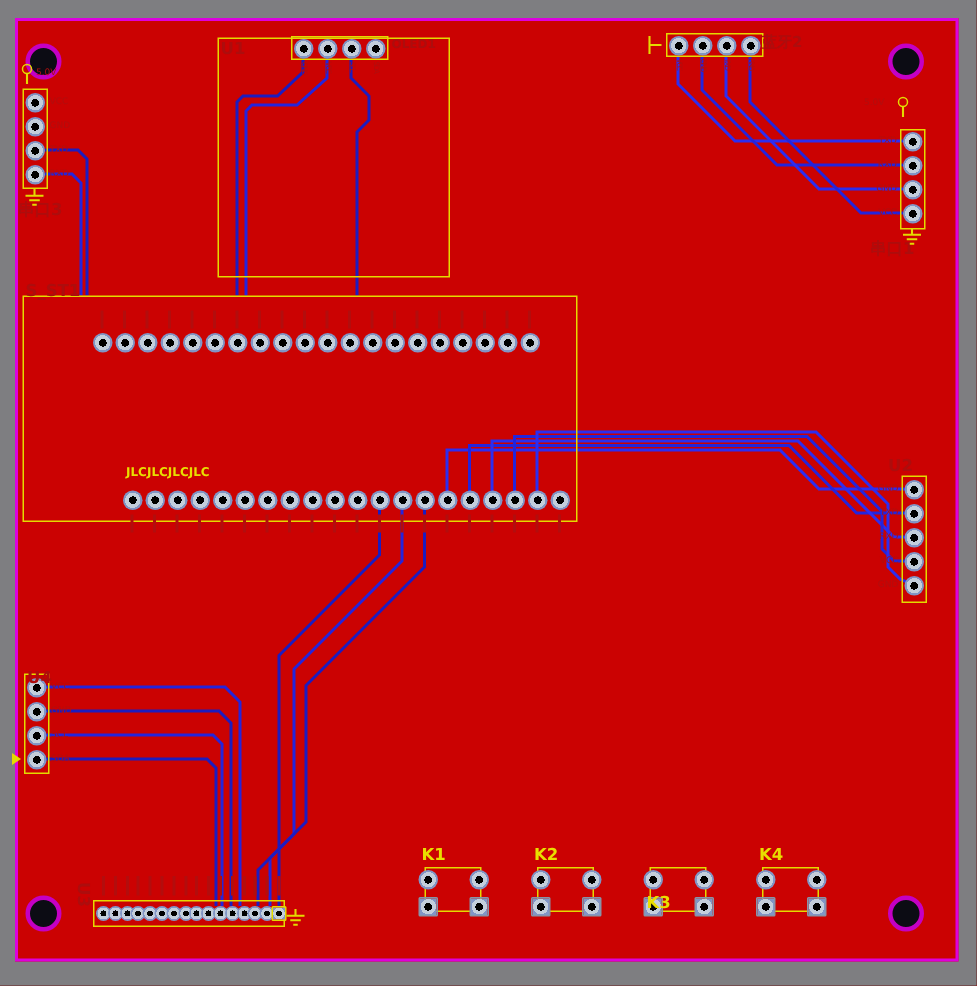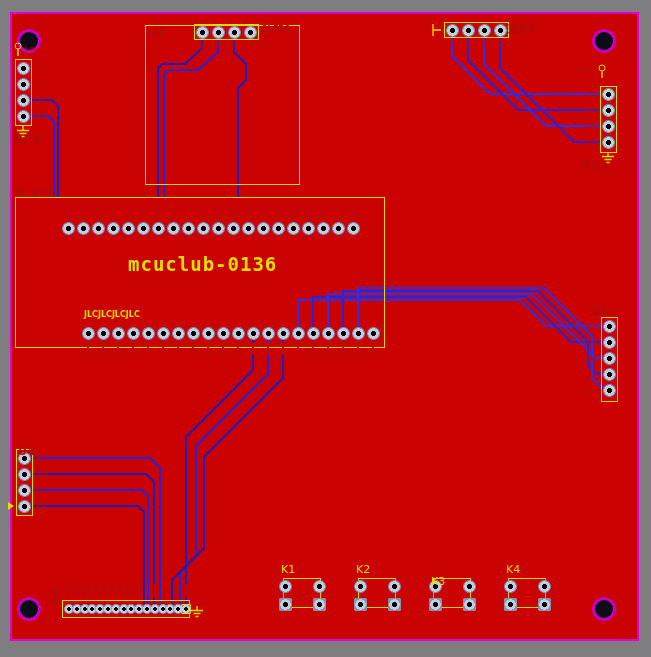--- a/index.html
+++ b/index.html
@@ -18,21 +18,21 @@
        background:radial-gradient(circle,#000 0 2px,#c3cedb 2px 3.9px,#8195c5 3.9px 5px)}
   .pad.square{border-radius:1px;border:1px solid #e4da00}
   .pad.sq2{border-radius:1px;border:1px solid #8893a8}
   .rtext{position:absolute;color:#ad0d0d;font-weight:bold;line-height:1;z-index:6;white-space:nowrap}
   .vert{writing-mode:vertical-rl}
   .micro{position:absolute;color:#b00f0f;font-size:6px;line-height:1;z-index:6;white-space:nowrap}
   .micro.mvert{writing-mode:vertical-rl;font-size:5px;letter-spacing:-1px}
   .tick{position:absolute;width:2px;background:#b30d0d;z-index:6}
   .ytext{position:absolute;color:#e8de00;line-height:1;z-index:6;white-space:nowrap}
   .brand{font-family:"DejaVu Sans Mono",monospace;font-size:19px;font-weight:bold;letter-spacing:1px}
-  .btn-label{font-size:11px;font-weight:normal}
+  .btn-label{font-size:11px;font-weight:bold}
   .sym{position:absolute;z-index:6}
 </style>
 </head>
 <body>
 
 <div class="canvas" id="cv">
 
   <div class="board"></div>
 
   <div class="hole" style="left:17px;top:29px"></div>
@@ -88,21 +88,20 @@
   <div class="rtext" style="left:508px;top:24px;font-size:10px">蓝牙2</div>
   <div class="rtext" style="left:580px;top:160px;font-size:11px">串口1</div>
   <div class="rtext" style="left:17px;top:188px;font-size:11px">S_ST1</div>
   <div class="rtext" style="left:592px;top:305px;font-size:11px">U2</div>
   <div class="rtext" style="left:18px;top:446px;font-size:11px">U4</div>
   <div class="rtext vert" style="left:50px;top:588px;font-size:11px">U3</div>
 
   <div class="micro" style="left:24px;top:46px">5.0V</div>
   <div class="micro" style="left:576px;top:66px">5.0V</div>
 
-  <div class="ytext brand" style="left:128px;top:255px">mcuclub-0136</div>
   <div class="ytext" style="left:84px;top:311px;font-size:8px;font-weight:bold">JLCJLCJLCJLC</div>
 
   <svg class="sym" style="left:13px;top:42px" width="10" height="14">
     <circle cx="5" cy="4" r="3" stroke="#e4da00" fill="none"></circle>
       <path d="M5 7 V14" stroke="#e4da00" stroke-width="1.4"></path>
   </svg>
   <svg class="sym" style="left:597px;top:64px" width="10" height="14">
     <circle cx="5" cy="4" r="3" stroke="#e4da00" fill="none"></circle>
       <path d="M5 7 V14" stroke="#e4da00" stroke-width="1.4"></path>
   </svg>
@@ -288,21 +287,21 @@
     <div class="pad" style="left: 312.5px; top: 579.5px;"></div>
     <div class="pad sq2" style="left: 278.5px; top: 597.5px;"></div>
     <div class="pad sq2" style="left: 312.5px; top: 597.5px;"></div>
     <div class="silk" style="left: 358px; top: 578px; width: 38px; height: 30px;"></div>
     <div class="ytext btn-label" style="left: 356px; top: 564px;">K2</div>
     <div class="pad" style="left: 353.5px; top: 579.5px;"></div>
     <div class="pad" style="left: 387.5px; top: 579.5px;"></div>
     <div class="pad sq2" style="left: 353.5px; top: 597.5px;"></div>
     <div class="pad sq2" style="left: 387.5px; top: 597.5px;"></div>
     <div class="silk" style="left: 433px; top: 578px; width: 38px; height: 30px;"></div>
-    <div class="ytext btn-label" style="left: 431px; top: 576px;">K3</div>
+    <div class="ytext btn-label" style="left: 431px; top: 596px;">K3</div>
     <div class="pad" style="left: 428.5px; top: 579.5px;"></div>
     <div class="pad" style="left: 462.5px; top: 579.5px;"></div>
     <div class="pad sq2" style="left: 428.5px; top: 597.5px;"></div>
     <div class="pad sq2" style="left: 462.5px; top: 597.5px;"></div>
     <div class="silk" style="left: 508px; top: 578px; width: 38px; height: 30px;"></div>
     <div class="ytext btn-label" style="left: 506px; top: 564px;">K4</div>
     <div class="pad" style="left: 503.5px; top: 579.5px;"></div>
     <div class="pad" style="left: 537.5px; top: 579.5px;"></div>
     <div class="pad sq2" style="left: 503.5px; top: 597.5px;"></div>
     <div class="pad sq2" style="left: 537.5px; top: 597.5px;"></div>

